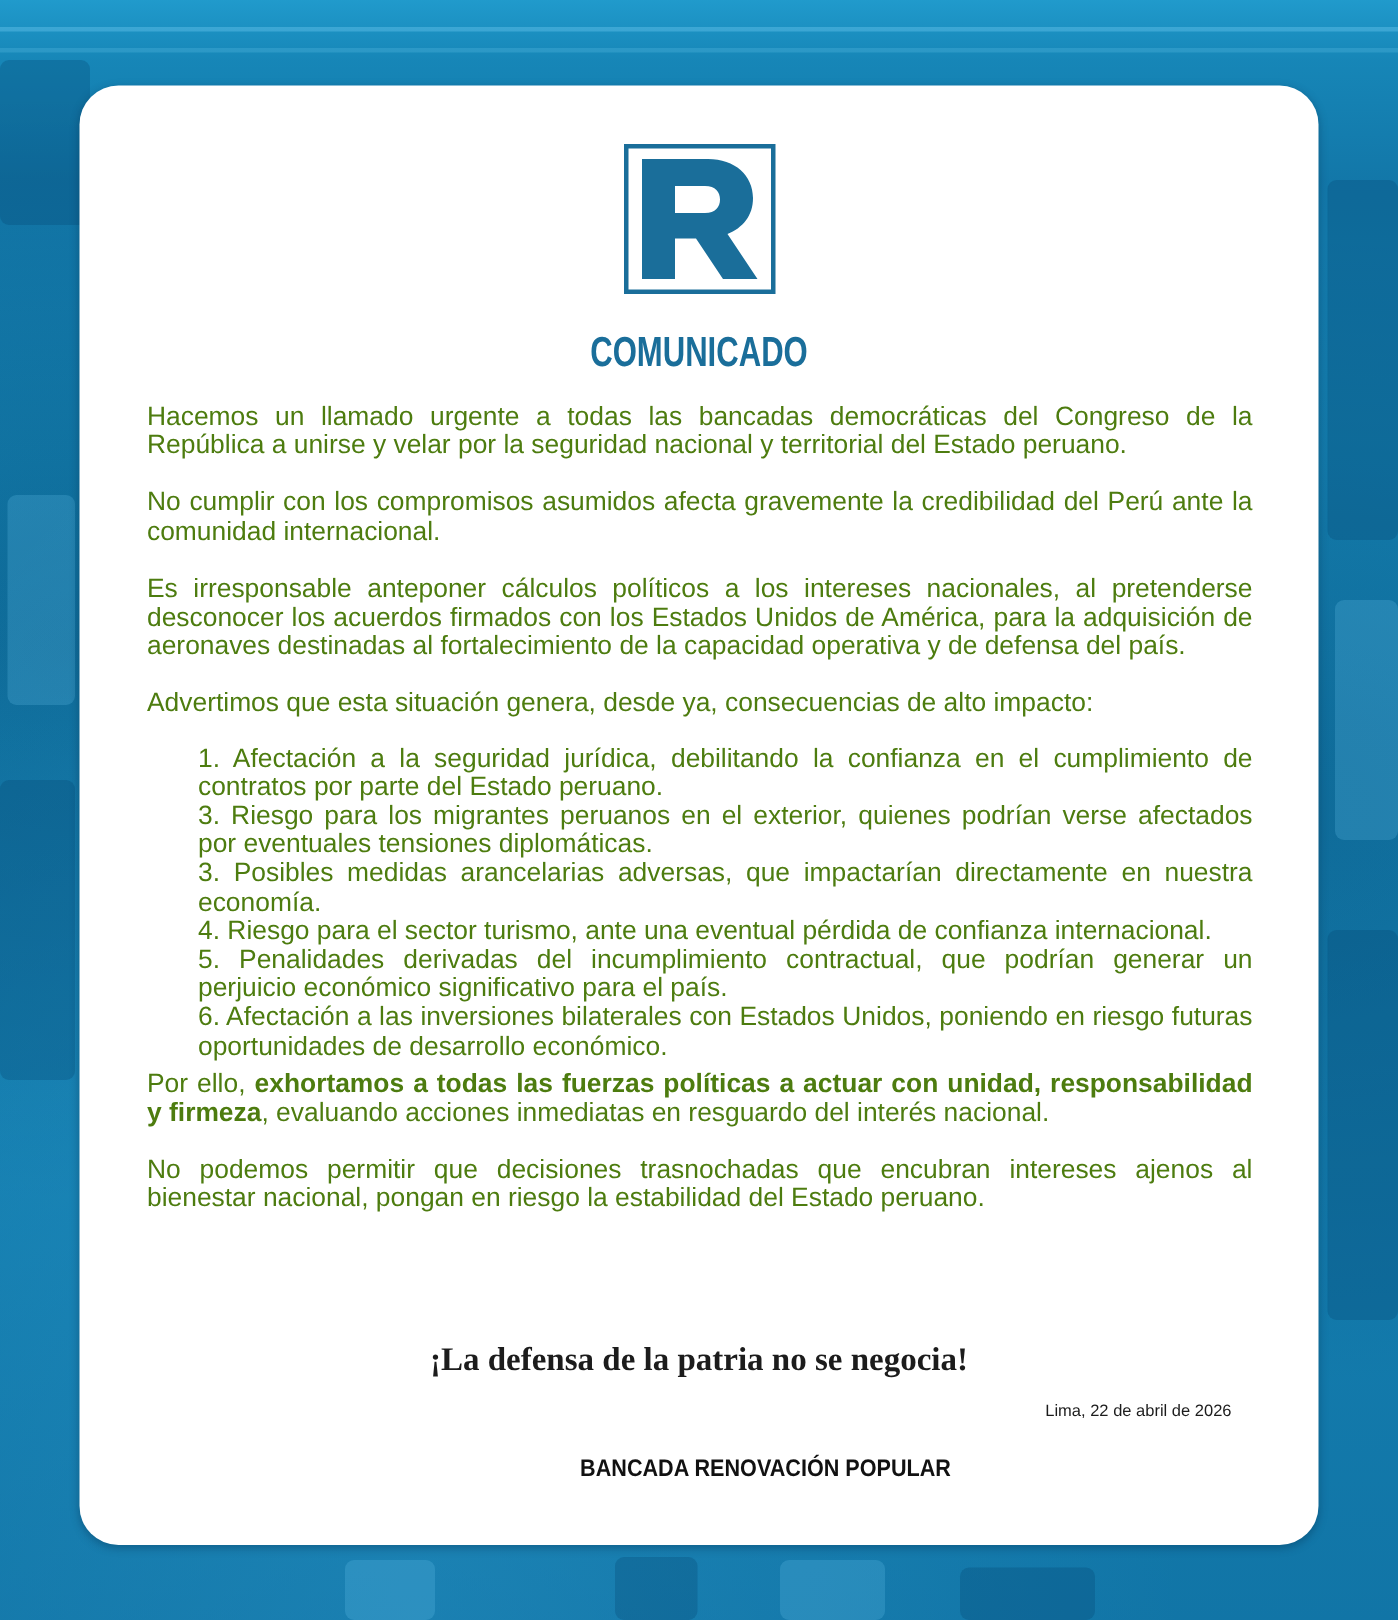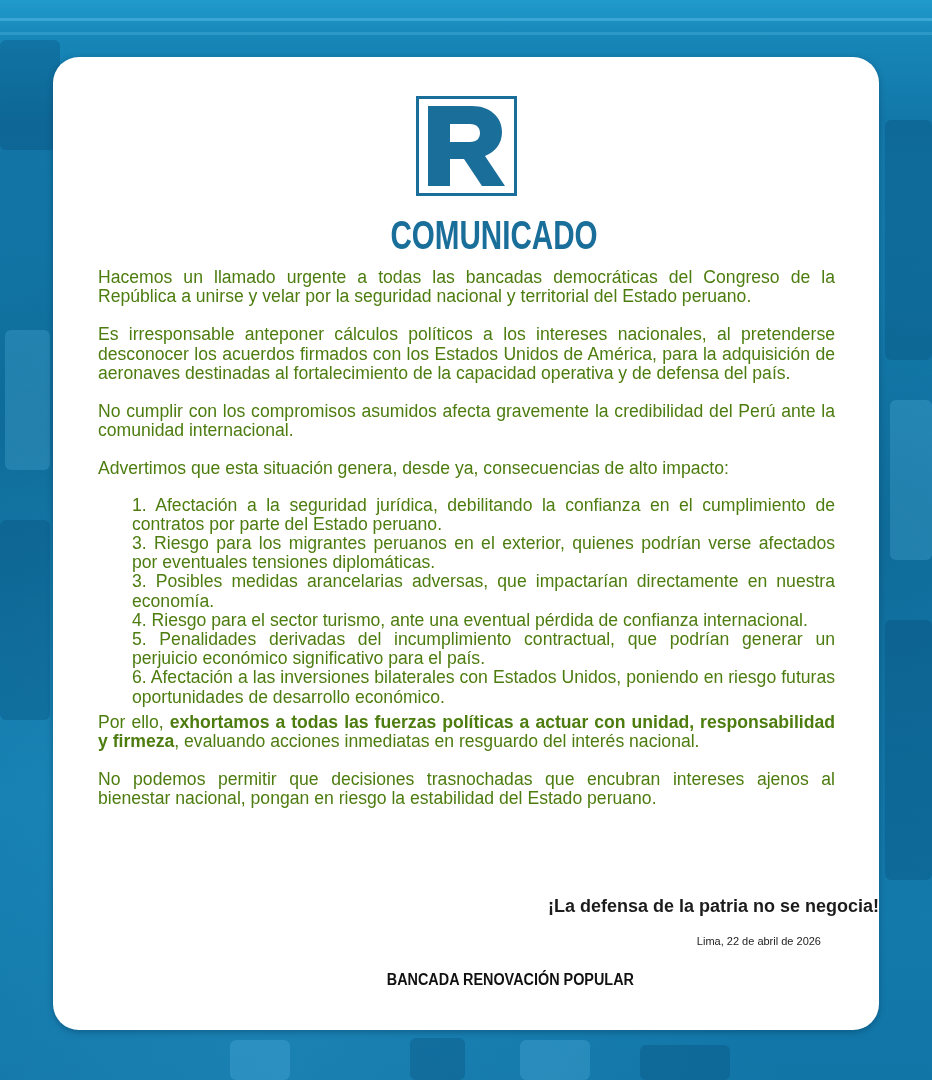--- a/index.html
+++ b/index.html
@@ -29,38 +29,37 @@
     .logo-box {
       position: absolute; left: 363px; top: 39px; width: 95px; height: 94px;
       border: 3px solid #1a6e9a; box-sizing: content-box;
     }
     .logo-r {
       position: absolute; left: 0; top: 0; width: 95px; height: 94px;
       display: flex; align-items: center; justify-content: center;
     }
     .title {
       position: absolute; left: 0; width: 826px; top: 156px; text-align: center;
-      color: #1a6e9a; font-weight: bold; font-size: 40px; line-height: 44px;
+      color: #1a6e9a; font-weight: bold; font-size: 28px; line-height: 44px;
       letter-spacing: 0px;
-      margin-left: 28px;
     }
     .title span { display: inline-block; transform: scaleX(0.74); transform-origin: center; }
 
     .body-text {
       position: absolute; left: 45px; width: 737px; top: 211px;
       color: #4d7c0f; font-size: 17.6px; line-height: 19.2px;
     }
     .para { margin: 0 0 19px 0; text-align: justify; text-align-last: left; }
     .list { margin: 0 0 6px 34px; padding: 0; list-style: none; text-align: justify; text-align-last: left; }
     .list li { margin: 0; }
     .bold { font-weight: bold; }
 
     .slogan {
-      position: absolute; left: 0; width: 826px; top: 839px; text-align: right;
-      font-size: 18px; line-height: 20px; color: #1c1c1c; font-weight: bold;
+      position: absolute; left: 0; width: 826px; top: 839px; text-align: center;
+      font-size: 22px; line-height: 20px; color: #1c1c1c; font-weight: bold; font-family: Liberation Serif, serif;
     }
     .slogan span { font-weight: bold; }
     .date {
       position: absolute; right: 58px; top: 874px; font-size: 11px; line-height: 20px; color: #1c1c1c;
     }
     .signature {
       position: absolute; left: 0; width: 915px; top: 913px; text-align: center;
       font-size: 16px; line-height: 20px; color: #111; font-weight: bold;
     }
     .signature span { display: inline-block; transform: scaleX(0.9); }
@@ -90,22 +89,22 @@
       <svg width="78" height="80" viewBox="0 0 78 80">
         <path fill="#1a6e9a" d="M0 0 H44 C62 0 74 11 74 26 C74 38 67 46 57 50 L77 80 H54 L36 53 H22 V80 H0 Z M22 18 V36 H42 C49 36 52 32 52 27 C52 22 49 18 42 18 Z"></path>
       </svg>
     </div>
   </div>
 
   <div class="title"><span>COMUNICADO</span></div>
 
   <div class="body-text">
     <p class="para">Hacemos un llamado urgente a todas las bancadas democráticas del Congreso de la República a unirse y velar por la seguridad nacional y territorial del Estado peruano.</p>
+    <p class="para">No cumplir con los compromisos asumidos afecta gravemente la credibilidad del Perú ante la comunidad internacional.</p>
     <p class="para">Es irresponsable anteponer cálculos políticos a los intereses nacionales, al pretenderse desconocer los acuerdos firmados con los Estados Unidos de América, para la adquisición de aeronaves destinadas al fortalecimiento de la capacidad operativa y de defensa del país.</p>
-    <p class="para">No cumplir con los compromisos asumidos afecta gravemente la credibilidad del Perú ante la comunidad internacional.</p>
     <p class="para" style="margin-bottom:17px">Advertimos que esta situación genera, desde ya, consecuencias de alto impacto:</p>
 
     <ul class="list">
       <li>1.  Afectación a la seguridad jurídica, debilitando la confianza en el cumplimiento de contratos por parte del Estado peruano.</li>
       <li>3. Riesgo para los migrantes peruanos en el exterior, quienes podrían verse afectados por eventuales tensiones diplomáticas.</li>
       <li>3. Posibles medidas arancelarias adversas, que impactarían directamente en nuestra economía.</li>
       <li>4. Riesgo para el sector turismo, ante una eventual pérdida de confianza internacional.</li>
       <li>5. Penalidades derivadas del incumplimiento contractual, que podrían generar un perjuicio económico significativo para el país.</li>
       <li>6. Afectación a las inversiones bilaterales con Estados Unidos, poniendo en riesgo futuras oportunidades de desarrollo económico.</li>
     </ul>

